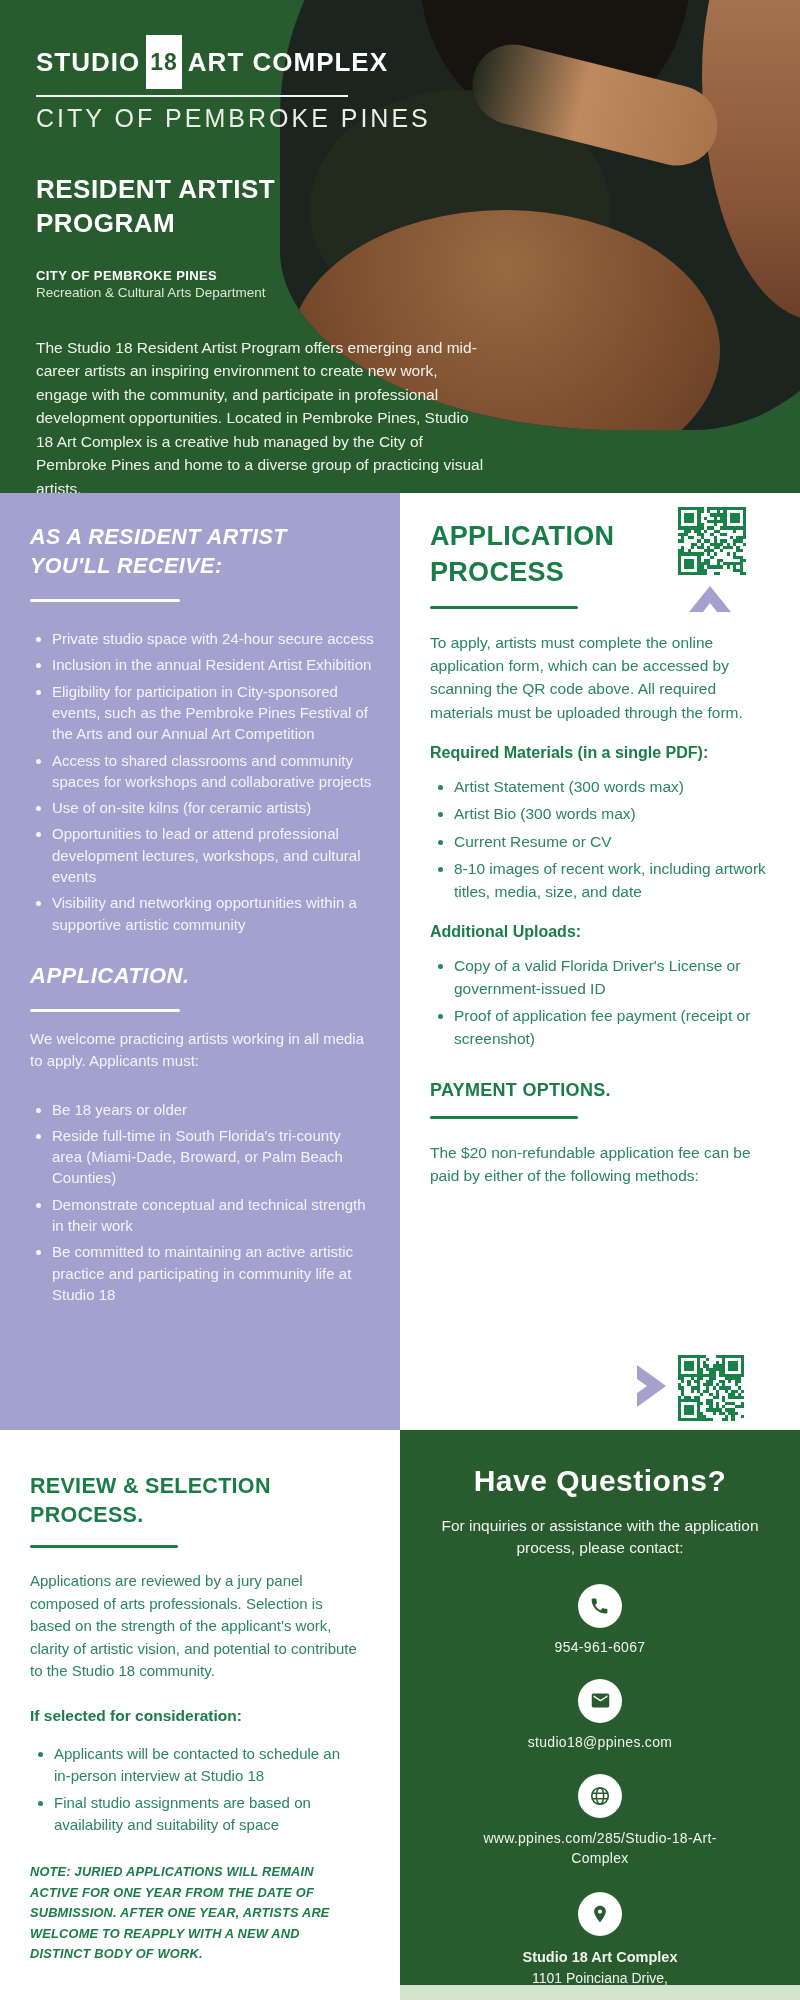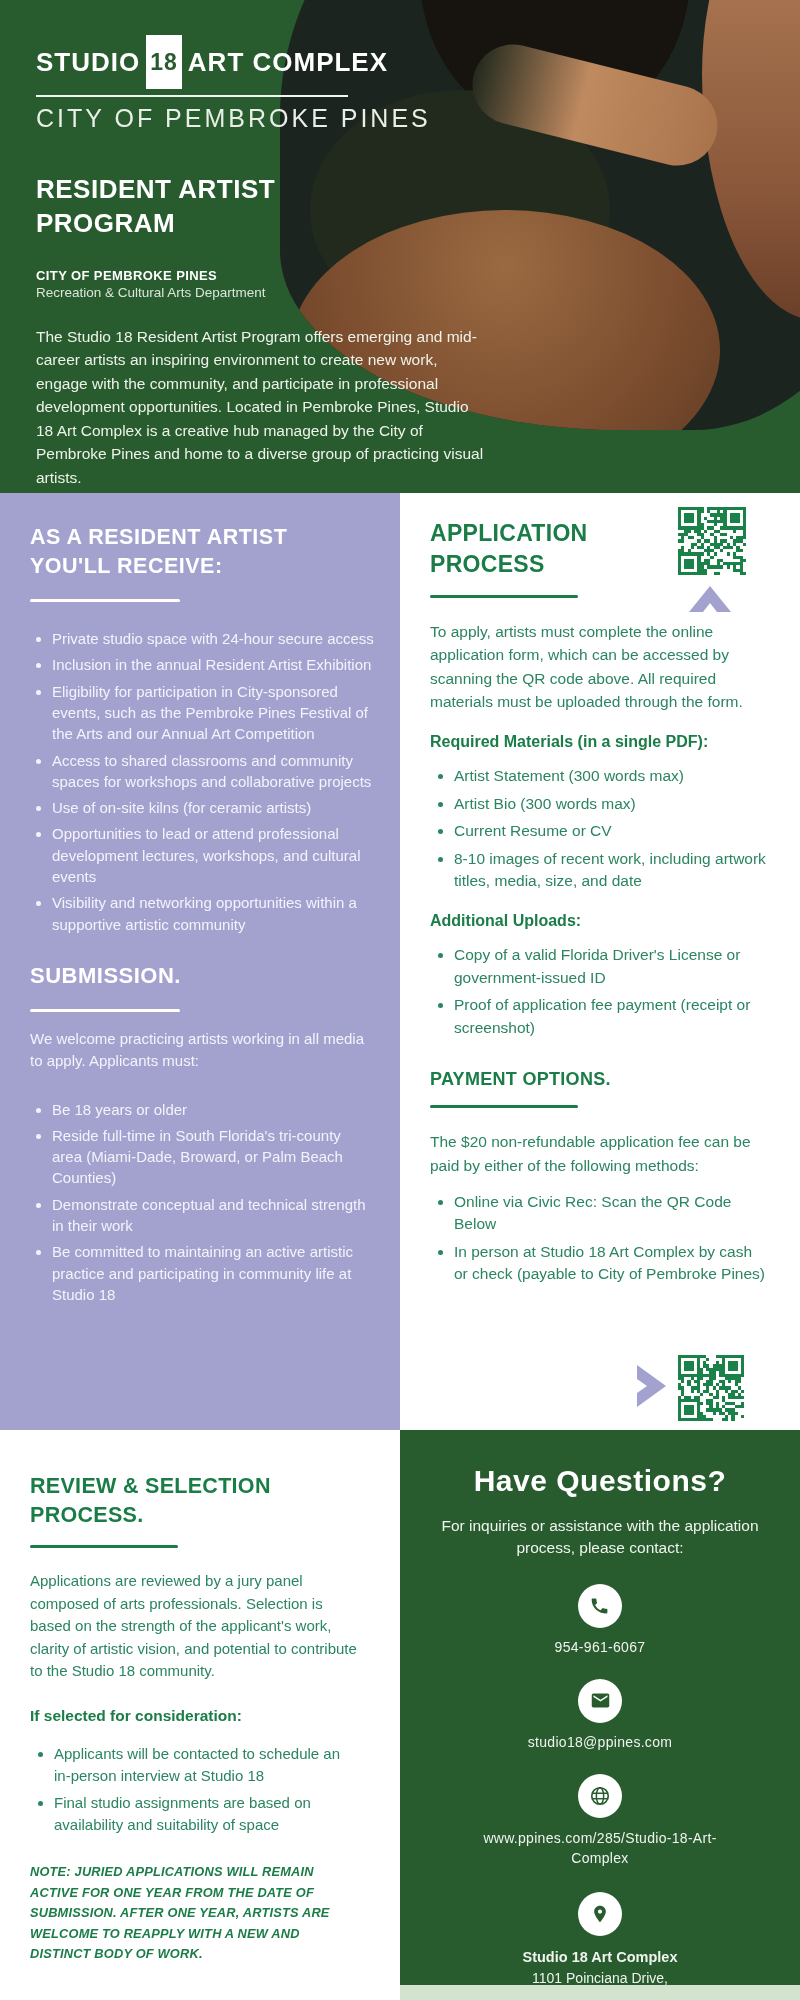--- a/index.html
+++ b/index.html
@@ -30,34 +30,34 @@
   .header-inner{position:relative;z-index:1;padding:35px 0 0 36px;}
   .logo-row{display:flex;align-items:center;gap:6px;color:#fff;font-weight:bold;
     font-size:26px;letter-spacing:1px;}
   .logo-18{background:#fff;color:var(--dark-green);padding:12px 4px;font-size:23px;line-height:30px;}
   .logo-underline{width:312px;height:2px;background:#f2f5f0;margin-top:6px;}
   .logo-sub{color:#e9efe7;font-size:25px;font-weight:300;letter-spacing:3px;margin-top:7px;}
   .page-title{color:#fff;font-weight:bold;font-size:26px;line-height:1.3;width:310px;margin-top:40px;letter-spacing:.5px;}
   .dept{margin-top:27px;}
   .dept-l1{color:#fff;font-weight:bold;font-size:13px;letter-spacing:.4px;}
   .dept-l2{color:#dbe6d9;font-size:13.5px;margin-top:2px;}
-  .intro{color:#eef3ea;font-size:15.5px;line-height:1.52;width:452px;margin-top:25px;}
+  .intro{color:#eef3ea;font-size:15.5px;line-height:1.52;width:452px;margin-top:36px;}
 
   
   .middle{position:absolute;top:493px;left:0;width:800px;height:937px;display:flex;}
   .col-left{width:400px;height:100%;background:var(--lavender);padding:30px 26px 0 30px;color:#f4f3fb;}
   .col-right{position:relative;width:400px;height:100%;background:#fff;padding:25px 28px 0 30px;}
 
-  .h-purple{color:#fff;font-weight:bold;font-size:21.5px;line-height:1.35;letter-spacing:.5px;width:280px;}
+  .h-purple{color:#fff;font-weight:bold;font-size:21.5px;line-height:1.35;letter-spacing:.5px;width:280px;font-style:italic;}
   .div-white{width:150px;height:3px;background:#fff;margin-top:18px;border-radius:2px;}
   .col-left ul{margin:26px 0 0 0;padding-left:22px;font-size:15px;line-height:1.42;}
   .col-left li{margin-bottom:5px;}
   .col-left p{font-size:15px;line-height:1.5;margin-top:16px;}
 
-  .h-green{color:var(--g-head);font-weight:bold;font-size:23px;line-height:1.35;letter-spacing:.3px;width:240px;}
+  .h-green{color:var(--g-head);font-weight:bold;font-size:27px;line-height:1.35;letter-spacing:.3px;width:240px;}
   .h-green2{color:var(--g-head);font-weight:bold;font-size:18px;letter-spacing:.3px;margin-top:30px;}
   .div-green{width:148px;height:3px;background:var(--g-head);margin-top:15px;border-radius:2px;}
   .col-right p{color:var(--g-text);font-size:15.5px;line-height:1.5;margin-top:22px;width:336px;}
   .sub-label{color:var(--g-head);font-weight:bold;font-size:16px;margin-top:20px;}
   .col-right ul{margin:14px 0 0 0;padding-left:24px;color:var(--g-text);font-size:15.5px;line-height:1.45;width:340px;}
   .col-right li{margin-bottom:5px;}
 
   .qr-top{position:absolute;top:14px;right:54px;width:68px;height:68px;}
   .arrow-up{position:absolute;top:92px;right:69px;}
   .qr-bottom{position:absolute;top:862px;right:56px;width:66px;height:66px;}
@@ -125,21 +125,21 @@
       <div class="div-white"></div>
       <ul>
         <li>Private studio space with 24-hour secure access</li>
         <li>Inclusion in the annual Resident Artist Exhibition</li>
         <li>Eligibility for participation in City-sponsored events, such as the Pembroke Pines Festival of the Arts and our Annual Art Competition</li>
         <li>Access to shared classrooms and community spaces for workshops and collaborative projects</li>
         <li>Use of on-site kilns (for ceramic artists)</li>
         <li>Opportunities to lead or attend professional development lectures, workshops, and cultural events</li>
         <li>Visibility and networking opportunities within a supportive artistic community</li>
       </ul>
-      <div class="h-purple" style="font-size:22px;margin-top:26px;">SUBMISSION.</div>
+      <div class="h-purple" style="font-size:22px;margin-top:26px;">APPLICATION.</div>
       <div class="div-white"></div>
       <p>We welcome practicing artists working in all media to apply. Applicants must:</p>
       <ul>
         <li>Be 18 years or older</li>
         <li>Reside full-time in South Florida's tri-county area (Miami-Dade, Broward, or Palm Beach Counties)</li>
         <li>Demonstrate conceptual and technical strength in their work</li>
         <li>Be committed to maintaining an active artistic practice and participating in community life at Studio 18</li>
       </ul>
     </div>
 
@@ -309,24 +309,20 @@
         <li>8-10 images of recent work, including artwork titles, media, size, and date</li>
       </ul>
       <div class="sub-label">Additional Uploads:</div>
       <ul>
         <li>Copy of a valid Florida Driver's License or government-issued ID</li>
         <li>Proof of application fee payment (receipt or screenshot)</li>
       </ul>
       <div class="h-green2">PAYMENT OPTIONS.</div>
       <div class="div-green"></div>
       <p>The $20 non-refundable application fee can be paid by either of the following methods:</p>
-      <ul>
-        <li>Online via Civic Rec: Scan the QR Code Below</li>
-        <li>In person at Studio 18 Art Complex by cash or check (payable to City of Pembroke Pines)</li>
-      </ul>
       <svg class="arrow-right" width="30" height="42" viewBox="0 0 30 42">
         <path d="M1 0 L30 21 L1 42 L1 28 L11 21 L1 14 Z" fill="#a3a2cf"></path>
       </svg>
       <div class="qr qr-bottom"><svg width="66" height="66" viewBox="0 0 66 66" shape-rendering="crispEdges" style="background:#fff">
             <rect x="22" y="0" width="3.142857142857143" height="3.142857142857143" fill="#1a8148"></rect>
             <rect x="25.142857142857142" y="0" width="3.142857142857143" height="3.142857142857143" fill="#1a8148"></rect>
             <rect x="37.714285714285715" y="0" width="3.142857142857143" height="3.142857142857143" fill="#1a8148"></rect>
             <rect x="40.857142857142854" y="0" width="3.142857142857143" height="3.142857142857143" fill="#1a8148"></rect>
             <rect x="28.285714285714285" y="3.142857142857143" width="3.142857142857143" height="3.142857142857143" fill="#1a8148"></rect>
             <rect x="25.142857142857142" y="6.285714285714286" width="3.142857142857143" height="3.142857142857143" fill="#1a8148"></rect>

